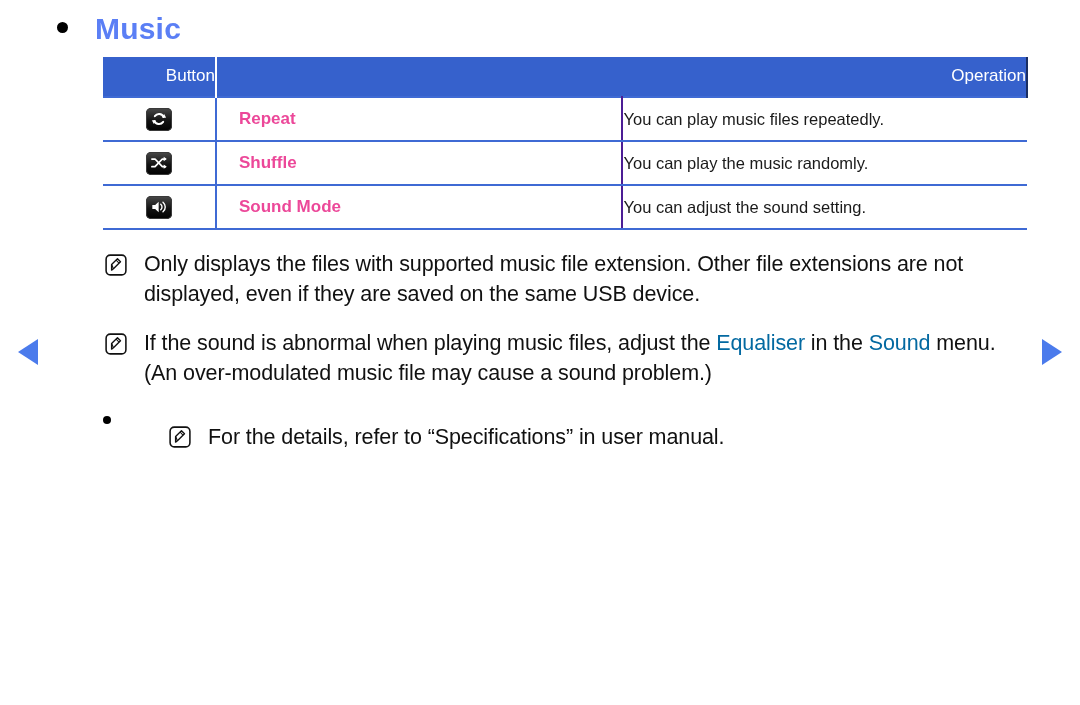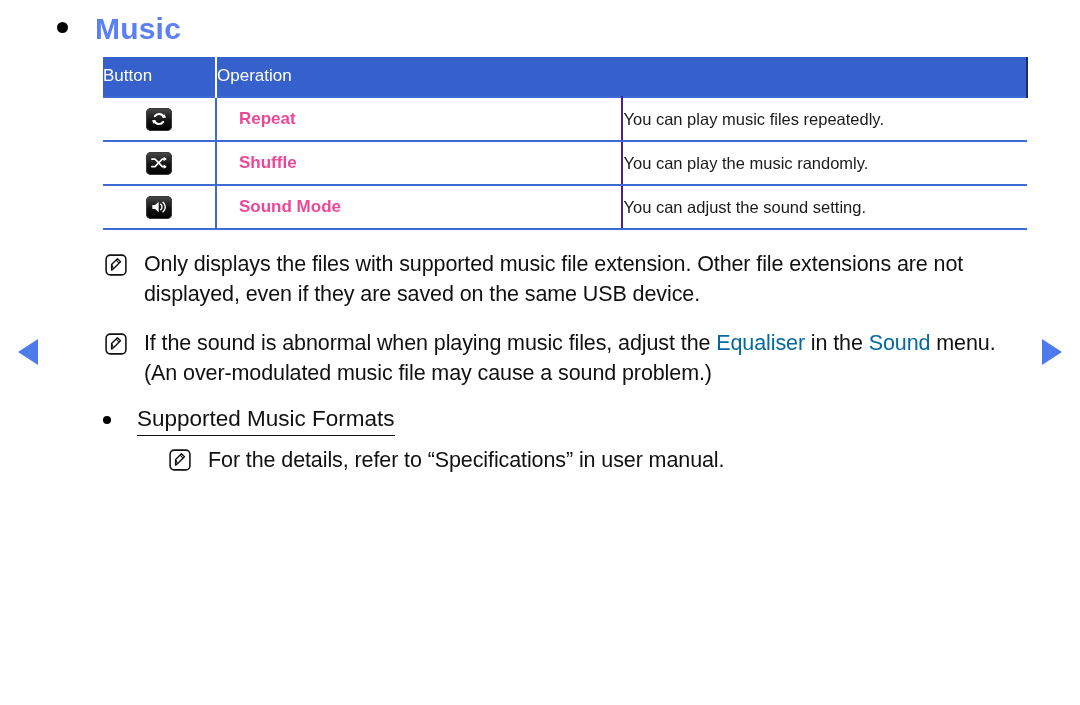--- a/index.html
+++ b/index.html
@@ -85,21 +85,21 @@
     border-collapse: collapse;
     width: 100%;
     table-layout: fixed;
   }
   table.btn-table thead th {
     background: #3661cc;
     color: #ffffff;
     font-size: 17px;
     font-weight: normal;
     padding: 9px 0 10px;
-    text-align: left;
+    text-align: right;
     border: none;
   }
   table.btn-table thead th.col-button {
     width: 112px;
     border-right: 2px solid #ffffff;
   }
   table.btn-table thead th.col-operation {
     border-right: 2px solid #1b2f63;
   }
   table.btn-table tbody td {
@@ -329,21 +329,20 @@
           <path d="M7.2 17.6 L7.2 11.4 L13.6 5.2 L16.9 8.4 L9.2 16.1 Z" fill="none" stroke="#111111" stroke-width="1.5" stroke-linejoin="round"></path>
           <path d="M7.2 11.4 L9.2 16.1" fill="none" stroke="#111111" stroke-width="1.2"></path>
           <path d="M12.1 6.7 L15.3 9.9" fill="none" stroke="#111111" stroke-width="1.1"></path>
         </svg>
       </span>
       <span class="note-text"><span>If the sound is abnormal when playing music files, adjust the </span><span class="kw">Equaliser</span><span> in the </span><span class="kw">Sound</span><span> menu. (An over-modulated music file may cause a sound problem.)</span></span>
     </div>
 
     <div class="subsec">
       <span class="sub-dot"></span>
-      <span class="subsec-title">Supported Music Formats</span>
     </div>
 
     <div class="subnote">
       <span class="note-icon">
         <svg class="note-glyph" viewBox="0 0 24 24" aria-hidden="true">
           <rect x="1.2" y="1.2" width="21.6" height="21.6" rx="4.5" ry="4.5" fill="none" stroke="#111111" stroke-width="1.7"></rect>
           <path d="M7.2 17.6 L7.2 11.4 L13.6 5.2 L16.9 8.4 L9.2 16.1 Z" fill="none" stroke="#111111" stroke-width="1.5" stroke-linejoin="round"></path>
           <path d="M7.2 11.4 L9.2 16.1" fill="none" stroke="#111111" stroke-width="1.2"></path>
           <path d="M12.1 6.7 L15.3 9.9" fill="none" stroke="#111111" stroke-width="1.1"></path>
         </svg>

